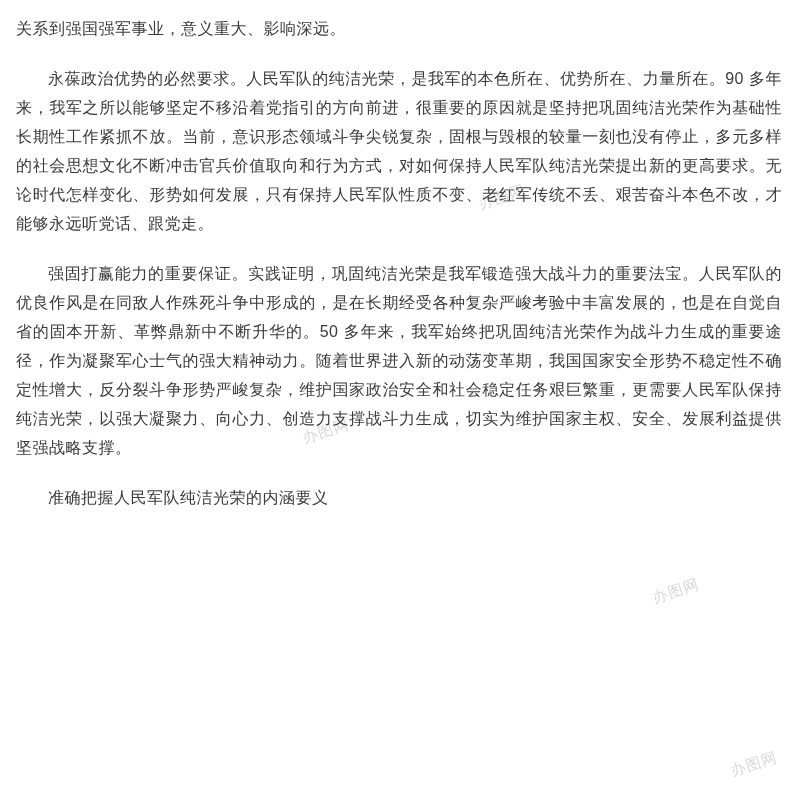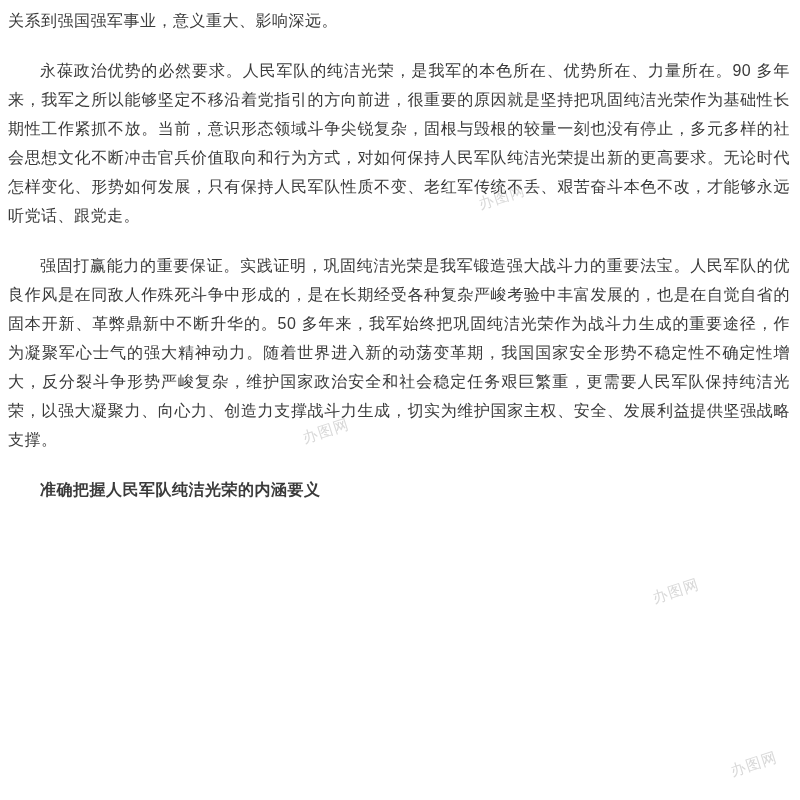--- a/index.html
+++ b/index.html
@@ -19,25 +19,25 @@
   }
   .doc-text {
     position: relative;
     z-index: 2;
     color: #3a3a3a;
     font-size: 16px;
     line-height: 29px;
     letter-spacing: 0.5px;
     text-align: justify;
   }
-  p.para { margin: 0; }
+  p.para { margin: 8px; }
   p.para + p.para, p.heading { margin-top: 21px; }
   p.indent { text-indent: 2em; }
   p.heading {
-    font-weight: bold;
+    font-weight: normal;
     text-indent: 2em;
     text-align: left;
   }
   .watermark {
     position: absolute;
     z-index: 1;
     color: #d9d9d9;
     font-size: 15px;
     letter-spacing: 1px;
     transform: rotate(-18deg);

